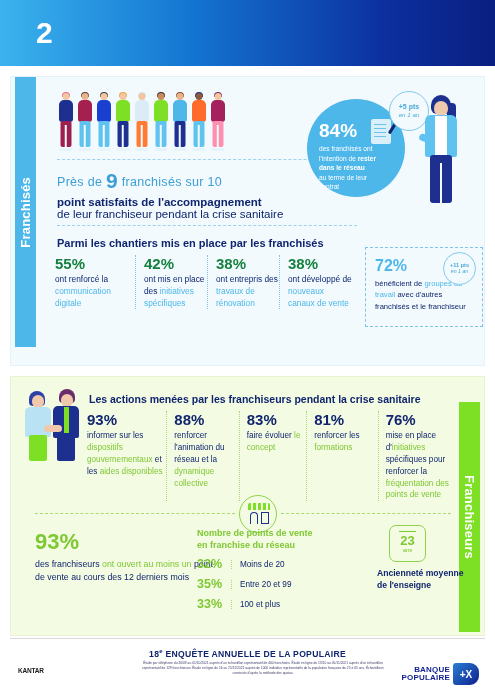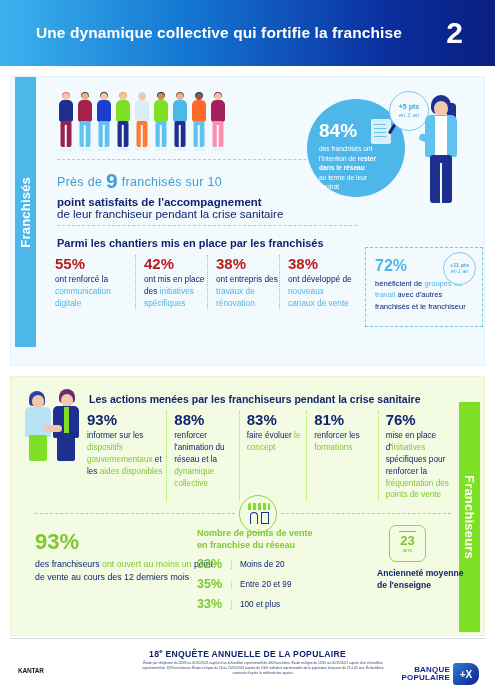--- a/index.html
+++ b/index.html
@@ -153,21 +153,21 @@
     position:absolute; left:46px; top:160px;
     color:#10256e; font-size:11px; font-weight:bold;
   }
   .stats-row {
     position:absolute; left:44px; top:178px;
     width:300px; display:flex;
   }
   .stat { padding-left:8px; position:relative; }
   .stat:not(:first-child) { border-left:1px dotted #7fc4e8; }
   .stat:first-child { padding-left:0; }
-  .stat .pct { color:#b91c1c; font-size:15px; font-weight:bold; margin-bottom:2px; }
+  .stat .pct { color:#15803d; font-size:15px; font-weight:bold; margin-bottom:2px; }
   .stat .dsc { font-size:8.3px; line-height:1.42; color:#10256e; }
   .stat .dsc .hl { color:#4db7ea; }
 
   .box72 {
     position:absolute; left:354px; top:170px;
     width:118px; height:80px;
     border:1.3px dashed #7fc4e8;
     padding:9px 6px 0 9px;
   }
   .box72 .pct { color:#4db7ea; font-size:16px; font-weight:bold; }
@@ -303,21 +303,20 @@
   .bp-l { color:#0f1f8e; font-size:8px; font-weight:bold; letter-spacing:.2px; }
   .bp-mark { width:26px; height:22px; margin-left:3px; border-radius:3px 9px 9px 3px;
              background:linear-gradient(135deg,#2a7fd4,#0f1f8e);
              color:#fff; font-size:10px; font-weight:bold;
              display:flex; align-items:center; justify-content:center; }
 </style>
 </head>
 <body>
 
 <div class="header">
-  <div class="header-title">Une dynamique collective qui fortifie la franchise</div>
   <div class="header-number">2</div>
 </div>
 
 <div class="sec-franchises">
 
   <div class="tab-left">
     <span>Franchisés</span>
   </div>
 
   <div class="people-row">

